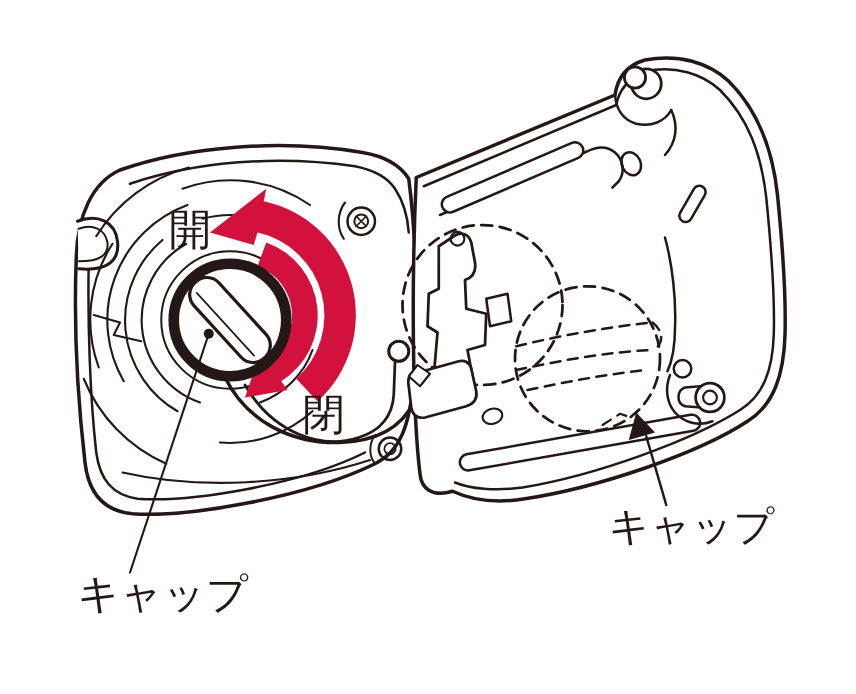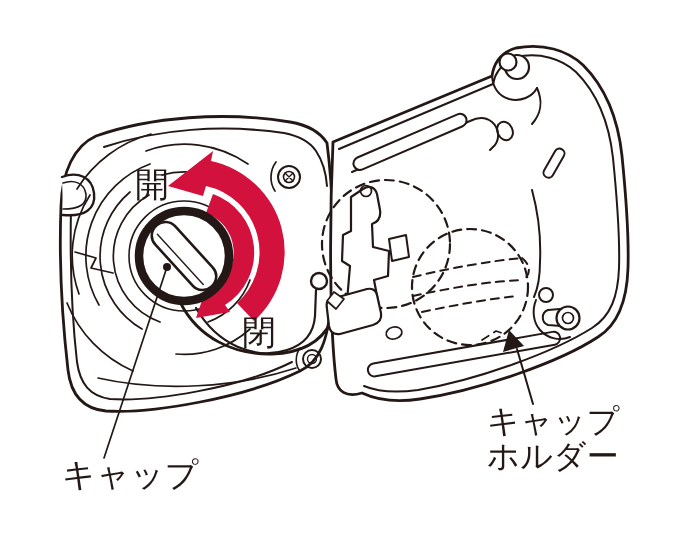--- a/index.html
+++ b/index.html
@@ -154,15 +154,14 @@
       <path class="ln w2" d="M 533 404 L 517 349"></path>
       <path class="ink-fill" d="M 509 330 L 524 346 L 503 352 Z"></path>
     </g>
   </svg>
 
   <div class="jp-label lbl-open" style="left:135px;top:166px;">開</div>
   <div class="jp-label lbl-close" style="left:242px;top:314px;">閉</div>
   <div class="jp-label lbl-cap" style="left:62px;top:458px;">キャップ</div>
   <div class="jp-label lbl-holder" style="left:487px;top:404px;">
     <div>キャップ</div>
-    <div>ホルダー</div>
   </div>
 </div>
 
 </body></html>

